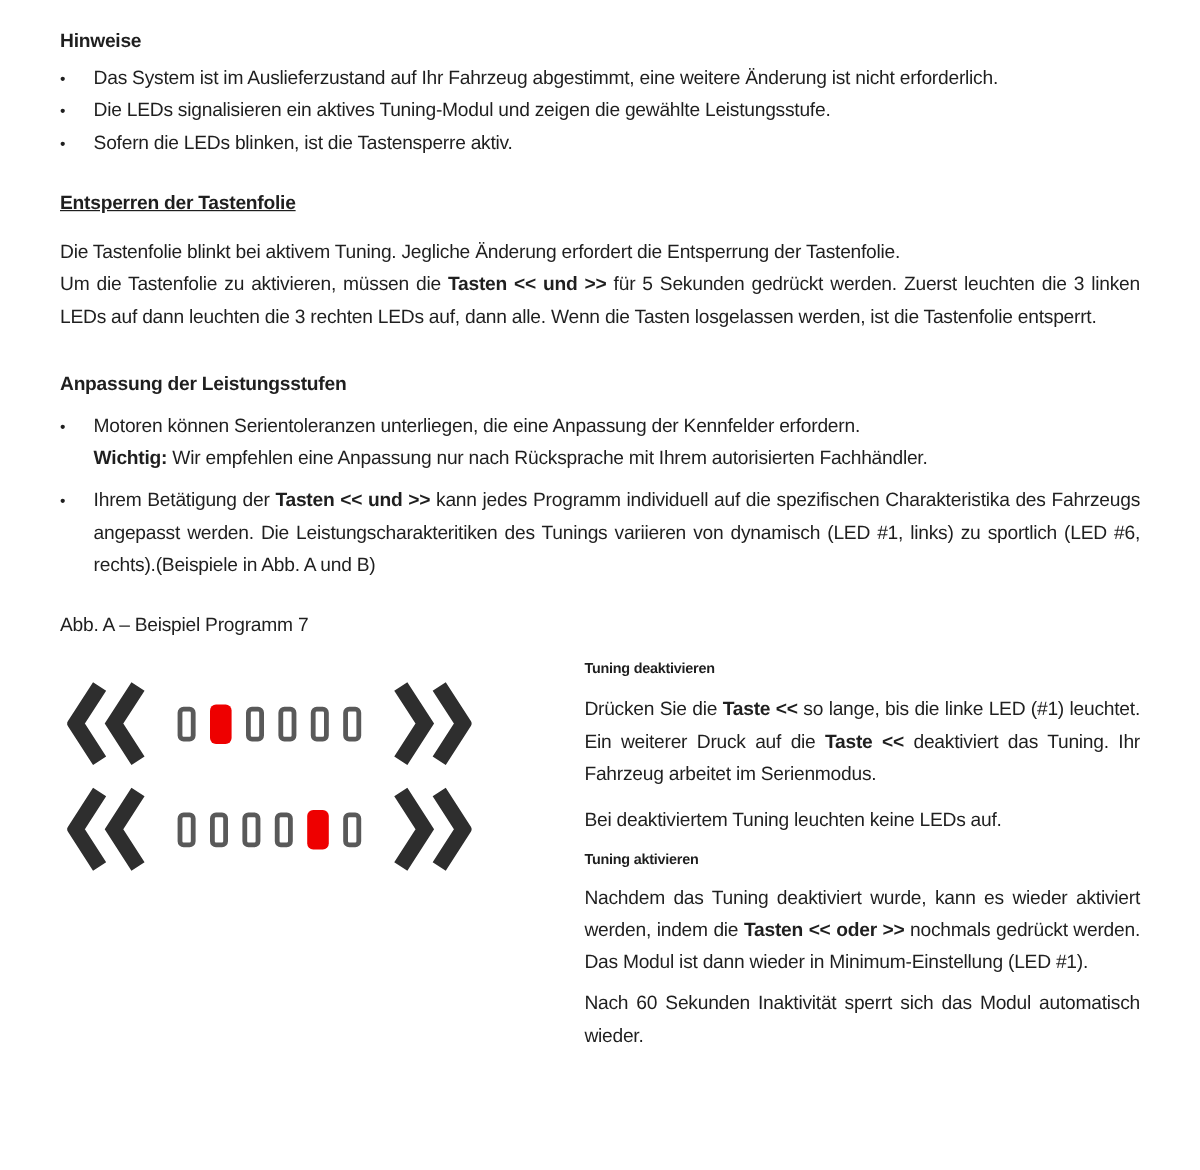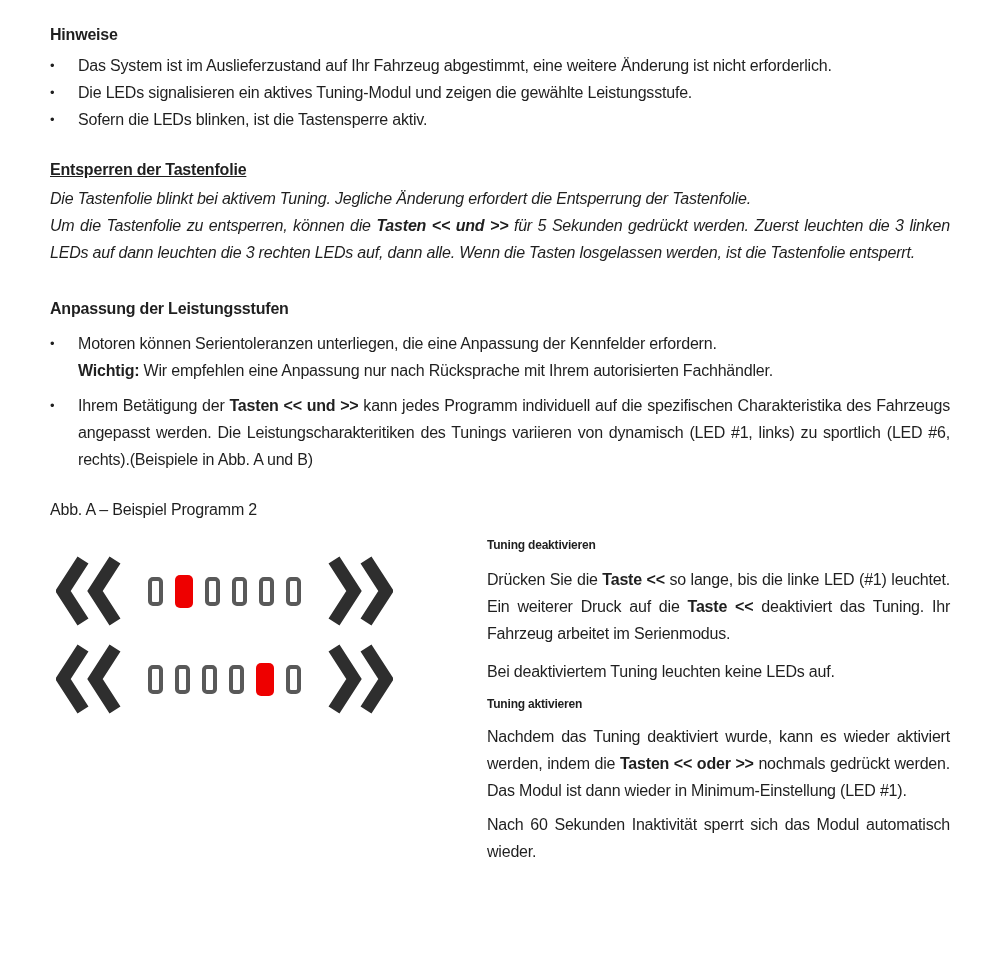--- a/index.html
+++ b/index.html
@@ -16,21 +16,21 @@
   .page{width:1000px;height:700px;padding:24px 50px 0 50px;}
   .h{font-weight:bold;font-size:16px;line-height:22px;}
   .just{text-align:justify;}
   .list{margin-top:6px;}
   .bullet{display:flex;align-items:flex-start;}
   .bullet .dot{width:28px;flex:0 0 28px;font-size:13px;}
   .bullet .bt{flex:1 1 auto;}
   .sp-b1{margin-top:10px;}
   .sp-b2{margin-top:8px;}
   .h.s2{margin-top:26px;text-decoration:underline;}
-  .para1{margin-top:4px;font-style:italic;}
+  .para1{margin-top:16px;}
   .h.s3{margin-top:32px;}
   b{font-weight:bold;letter-spacing:-0.2px;}
   
   .figrow{display:grid;grid-template-columns:437px 463px;margin-top:24px;}
   .figcap{font-size:16px;line-height:26px;}
   .strip{display:flex;align-items:center;margin-left:6px;margin-top:33px;height:70px;}
   .strip.stripB{margin-top:18px;}
   .figcapB{margin-top:112px;}
   .leds{display:flex;align-items:center;gap:12px;margin:0 22px;}
   .led{width:15px;height:29px;border:4px solid var(--led-border);border-radius:5px;background:var(--led-fill);}
@@ -63,40 +63,40 @@
     </div>
     <div class="bullet">
       <span class="dot">•</span>
       <div class="bt"><span>Sofern die LEDs blinken, ist die Tastensperre aktiv.</span></div>
     </div>
   </div>
 
   <div class="h s2">Entsperren der Tastenfolie</div>
   <div class="para1">
     <div><span>Die Tastenfolie blinkt bei aktivem Tuning. Jegliche Änderung erfordert die Entsperrung der Tastenfolie.</span></div>
-    <div class="just"><span>Um die Tastenfolie zu entsperren, können die </span><b>Tasten &lt;&lt; und &gt;&gt;</b><span> für 5 Sekunden gedrückt werden. Zuerst leuchten die 3 linken LEDs auf dann leuchten die 3 rechten LEDs auf, dann alle. Wenn die Tasten losgelassen werden, ist die Tastenfolie entsperrt.</span></div>
+    <div class="just"><span>Um die Tastenfolie zu aktivieren, müssen die </span><b>Tasten &lt;&lt; und &gt;&gt;</b><span> für 5 Sekunden gedrückt werden. Zuerst leuchten die 3 linken LEDs auf dann leuchten die 3 rechten LEDs auf, dann alle. Wenn die Tasten losgelassen werden, ist die Tastenfolie entsperrt.</span></div>
   </div>
 
   <div class="h s3">Anpassung der Leistungsstufen</div>
   <div class="bullet sp-b1">
     <span class="dot">•</span>
     <div class="bt">
       <div><span>Motoren können Serientoleranzen unterliegen, die eine Anpassung der Kennfelder erfordern.</span></div>
       <div><b>Wichtig:</b><span> Wir empfehlen eine Anpassung nur nach Rücksprache mit Ihrem autorisierten Fachhändler.</span></div>
     </div>
   </div>
   <div class="bullet sp-b2">
     <span class="dot">•</span>
     <div class="bt just"><span>Ihrem Betätigung der </span><b>Tasten &lt;&lt; und &gt;&gt;</b><span> kann jedes Programm individuell auf die spezifischen Charakteristika des Fahrzeugs angepasst werden. Die Leistungscharakteritiken des Tunings variieren von dynamisch (LED #1, links) zu sportlich (LED #6, rechts).(Beispiele in Abb. A und B)</span></div>
   </div>
 
   <div class="figrow">
 
     <div class="figcol">
-      <div class="figcap">Abb. A – Beispiel Programm 2</div>
+      <div class="figcap">Abb. A – Beispiel Programm 7</div>
 
       <div class="strip">
         <svg class="chev" width="70" height="70" viewBox="0 0 70 70">
           <path d="M27 4 L7 35 L27 66"></path>
           <path d="M59 4 L39 35 L59 66"></path>
         </svg>
         <div class="leds">
             <div class="led"></div>
             <div class="led-active"></div>
             <div class="led"></div>

